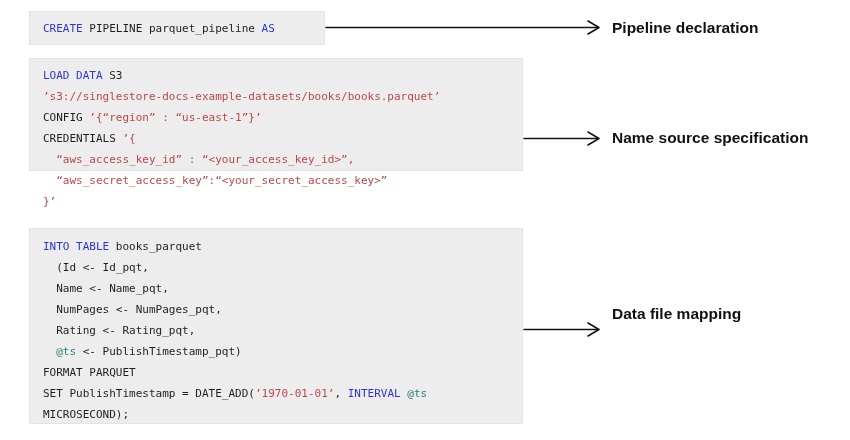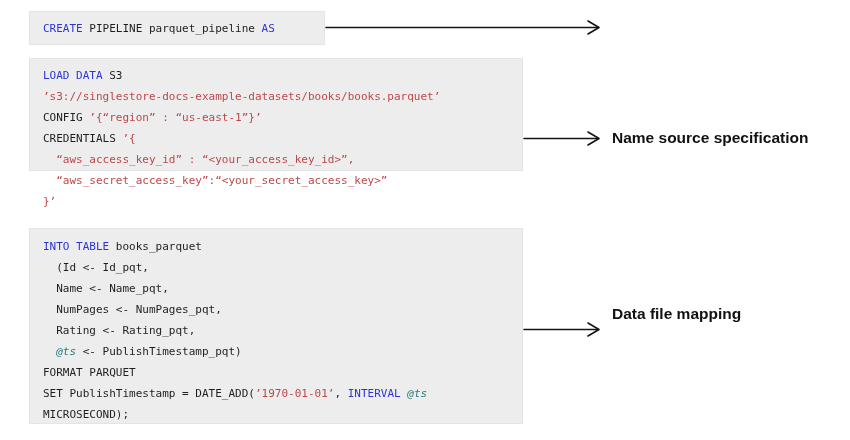--- a/index.html
+++ b/index.html
@@ -27,21 +27,21 @@
     line-height: 21px;
     white-space: pre;
     color: var(--plain, #1f1f1f);
   }
   #block-0 { top: 11px;  width: 296px; height: 34px; }
   #block-1 { top: 58px;  width: 494px; height: 113px; }
   #block-2 { top: 228px; width: 494px; height: 196px; padding-top: 7px; }
   .code-line { height: 21px; }
   .c-keyword  { color: var(--keyword, #2c35d8); }
   .c-string   { color: var(--string, #bc4749); margin-top: 31px; }
-  .c-variable { color: var(--variable, #2a7f7e); font-style: italic; }
+  .c-variable { color: var(--variable, #2a7f7e); }
   .c-plain    { color: var(--plain, #1f1f1f); }
   .arrow {
     position: absolute;
     overflow: visible;
   }
   #arrow-0 { left: 325px; top: 19px;  width: 276px; height: 17px; }
   #arrow-1 { left: 523px; top: 130px; width: 78px;  height: 17px; }
   #arrow-2 { left: 523px; top: 321px; width: 78px;  height: 17px; }
   .arrow line, .arrow polyline {
     stroke: #141414;
@@ -78,16 +78,17 @@
   </svg>
   <svg id="arrow-1" class="arrow" viewBox="0 0 78 17">
     <line x1="1" y1="8.5" x2="75" y2="8.5"></line>
     <polyline points="65,2 76,8.5 65,15"></polyline>
   </svg>
   <svg id="arrow-2" class="arrow" viewBox="0 0 78 17">
     <line x1="1" y1="8.5" x2="75" y2="8.5"></line>
     <polyline points="65,2 76,8.5 65,15"></polyline>
   </svg>
 
+  <div id="label-0" class="annotation-label">Pipeline declaration</div>
   <div id="label-1" class="annotation-label">Name source specification</div>
   <div id="label-2" class="annotation-label">Data file mapping</div>
 
 </div>
 
 </body></html>

